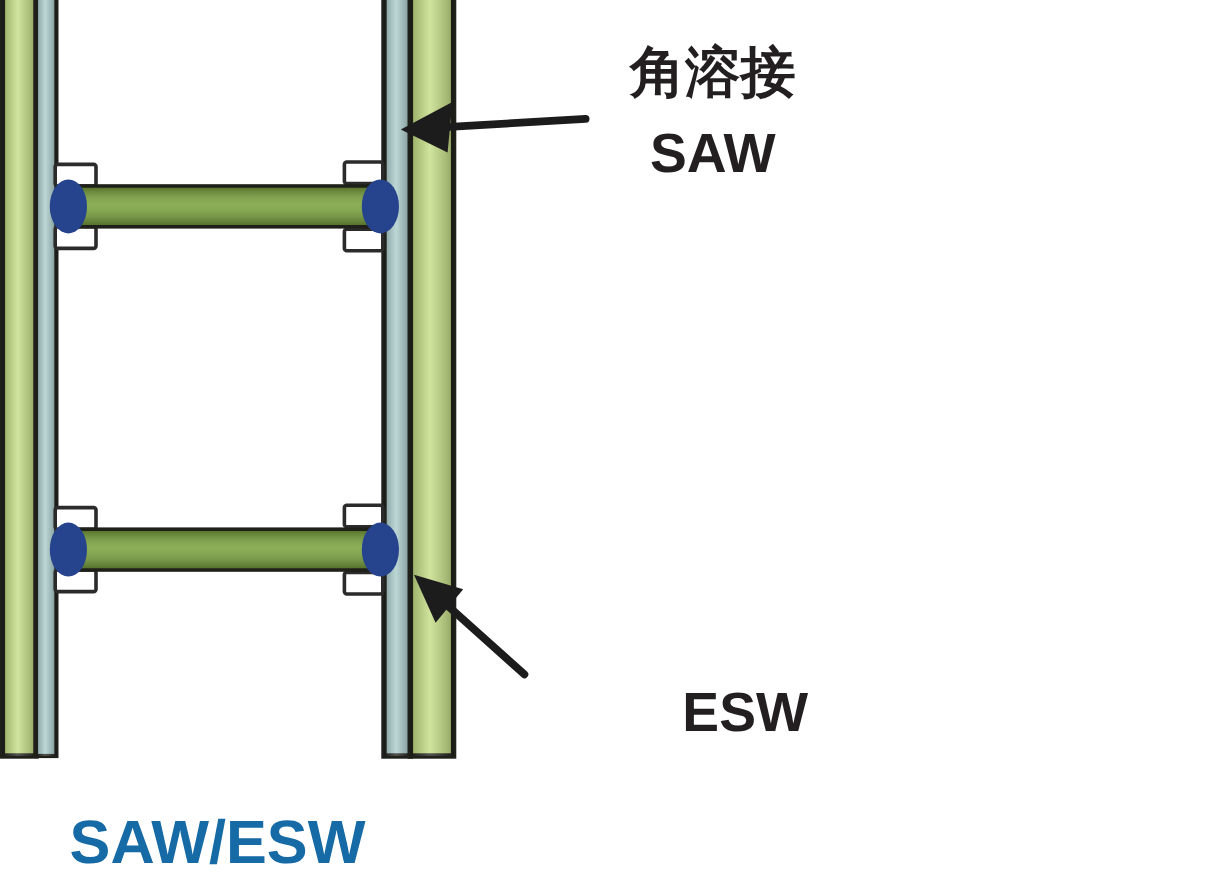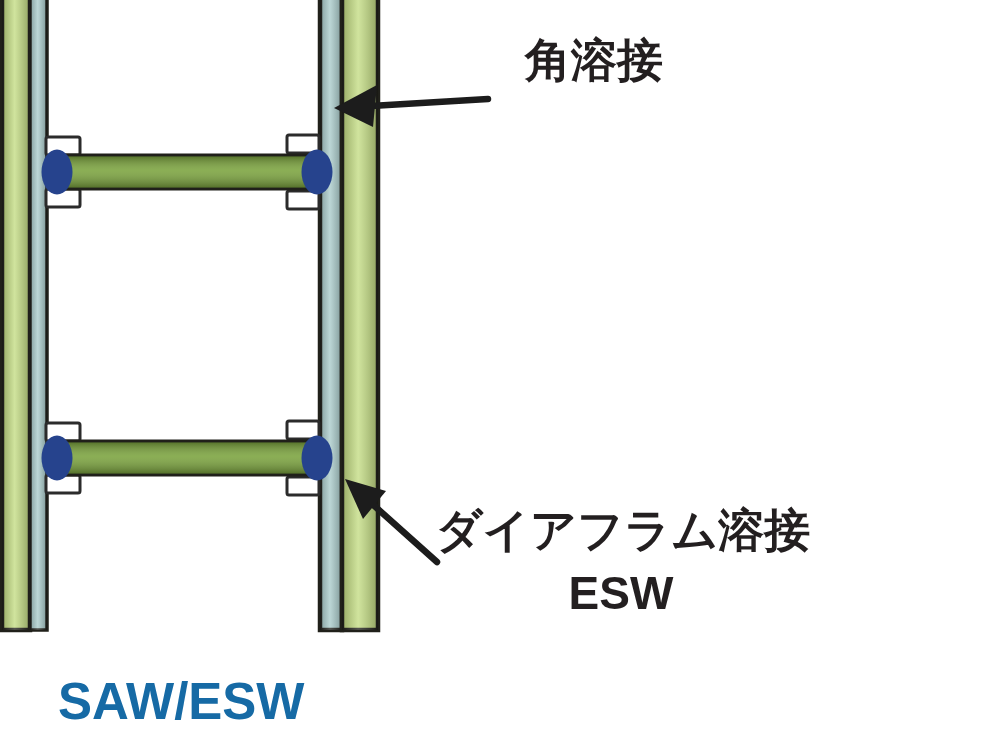--- a/index.html
+++ b/index.html
@@ -91,18 +91,18 @@
       <polygon points="334,108 377,85 373,127" fill="#1c1c1c"></polygon>
     </g>
 
     <g>
       <line x1="437" y1="562" x2="370" y2="502" stroke-width="6.5" stroke-linecap="round" stroke="#1c1c1c"></line>
       <polygon points="345,479 386,491 363,519" fill="#1c1c1c"></polygon>
     </g>
   </svg>
 
   <div class="label jp block-center" style="left:394px;top:37px;">角溶接</div>
+  <div class="label en block-center" style="left:394px;top:104px;">SAW</div>
 
-  <div class="label jp block-center" style="left:423px;top:507px;">ダイアフラム溶接</div>
   <div class="label en block-center" style="left:421px;top:570px;">ESW</div>
 
   <div id="caption" style="color: rgb(22, 106, 165); text-align: right;">SAW/ESW</div>
 </div>
 
 </body></html>

